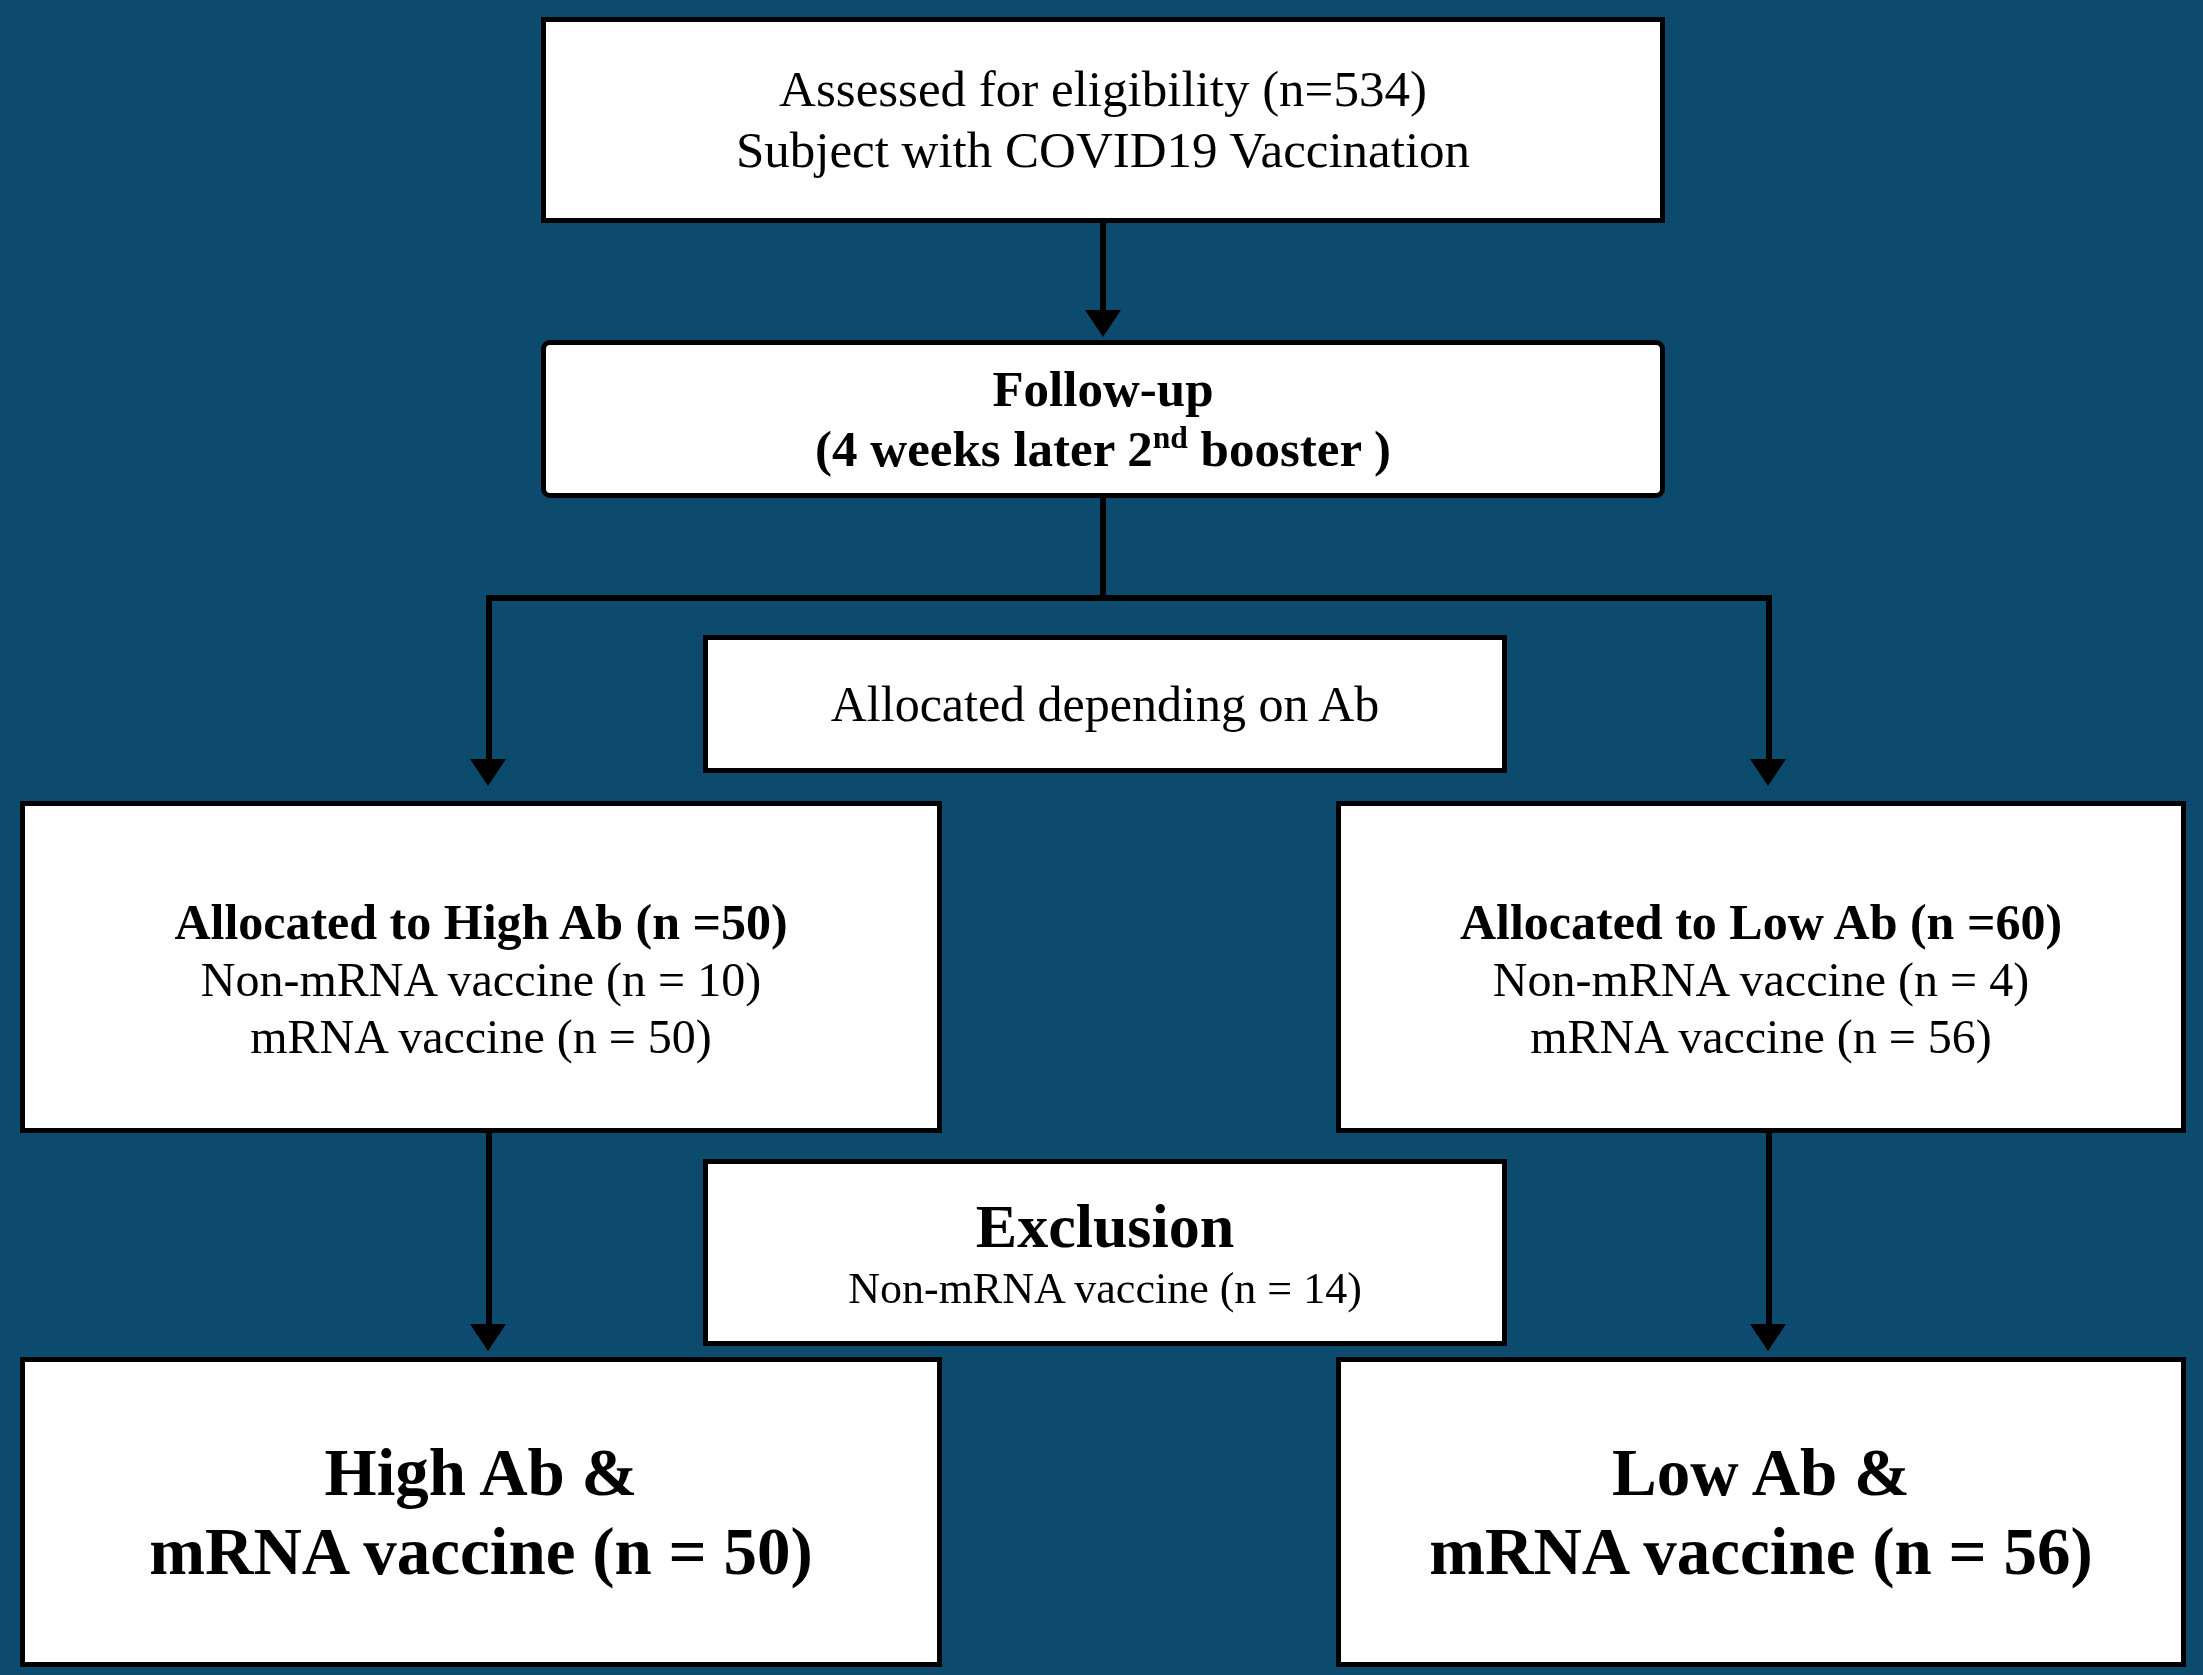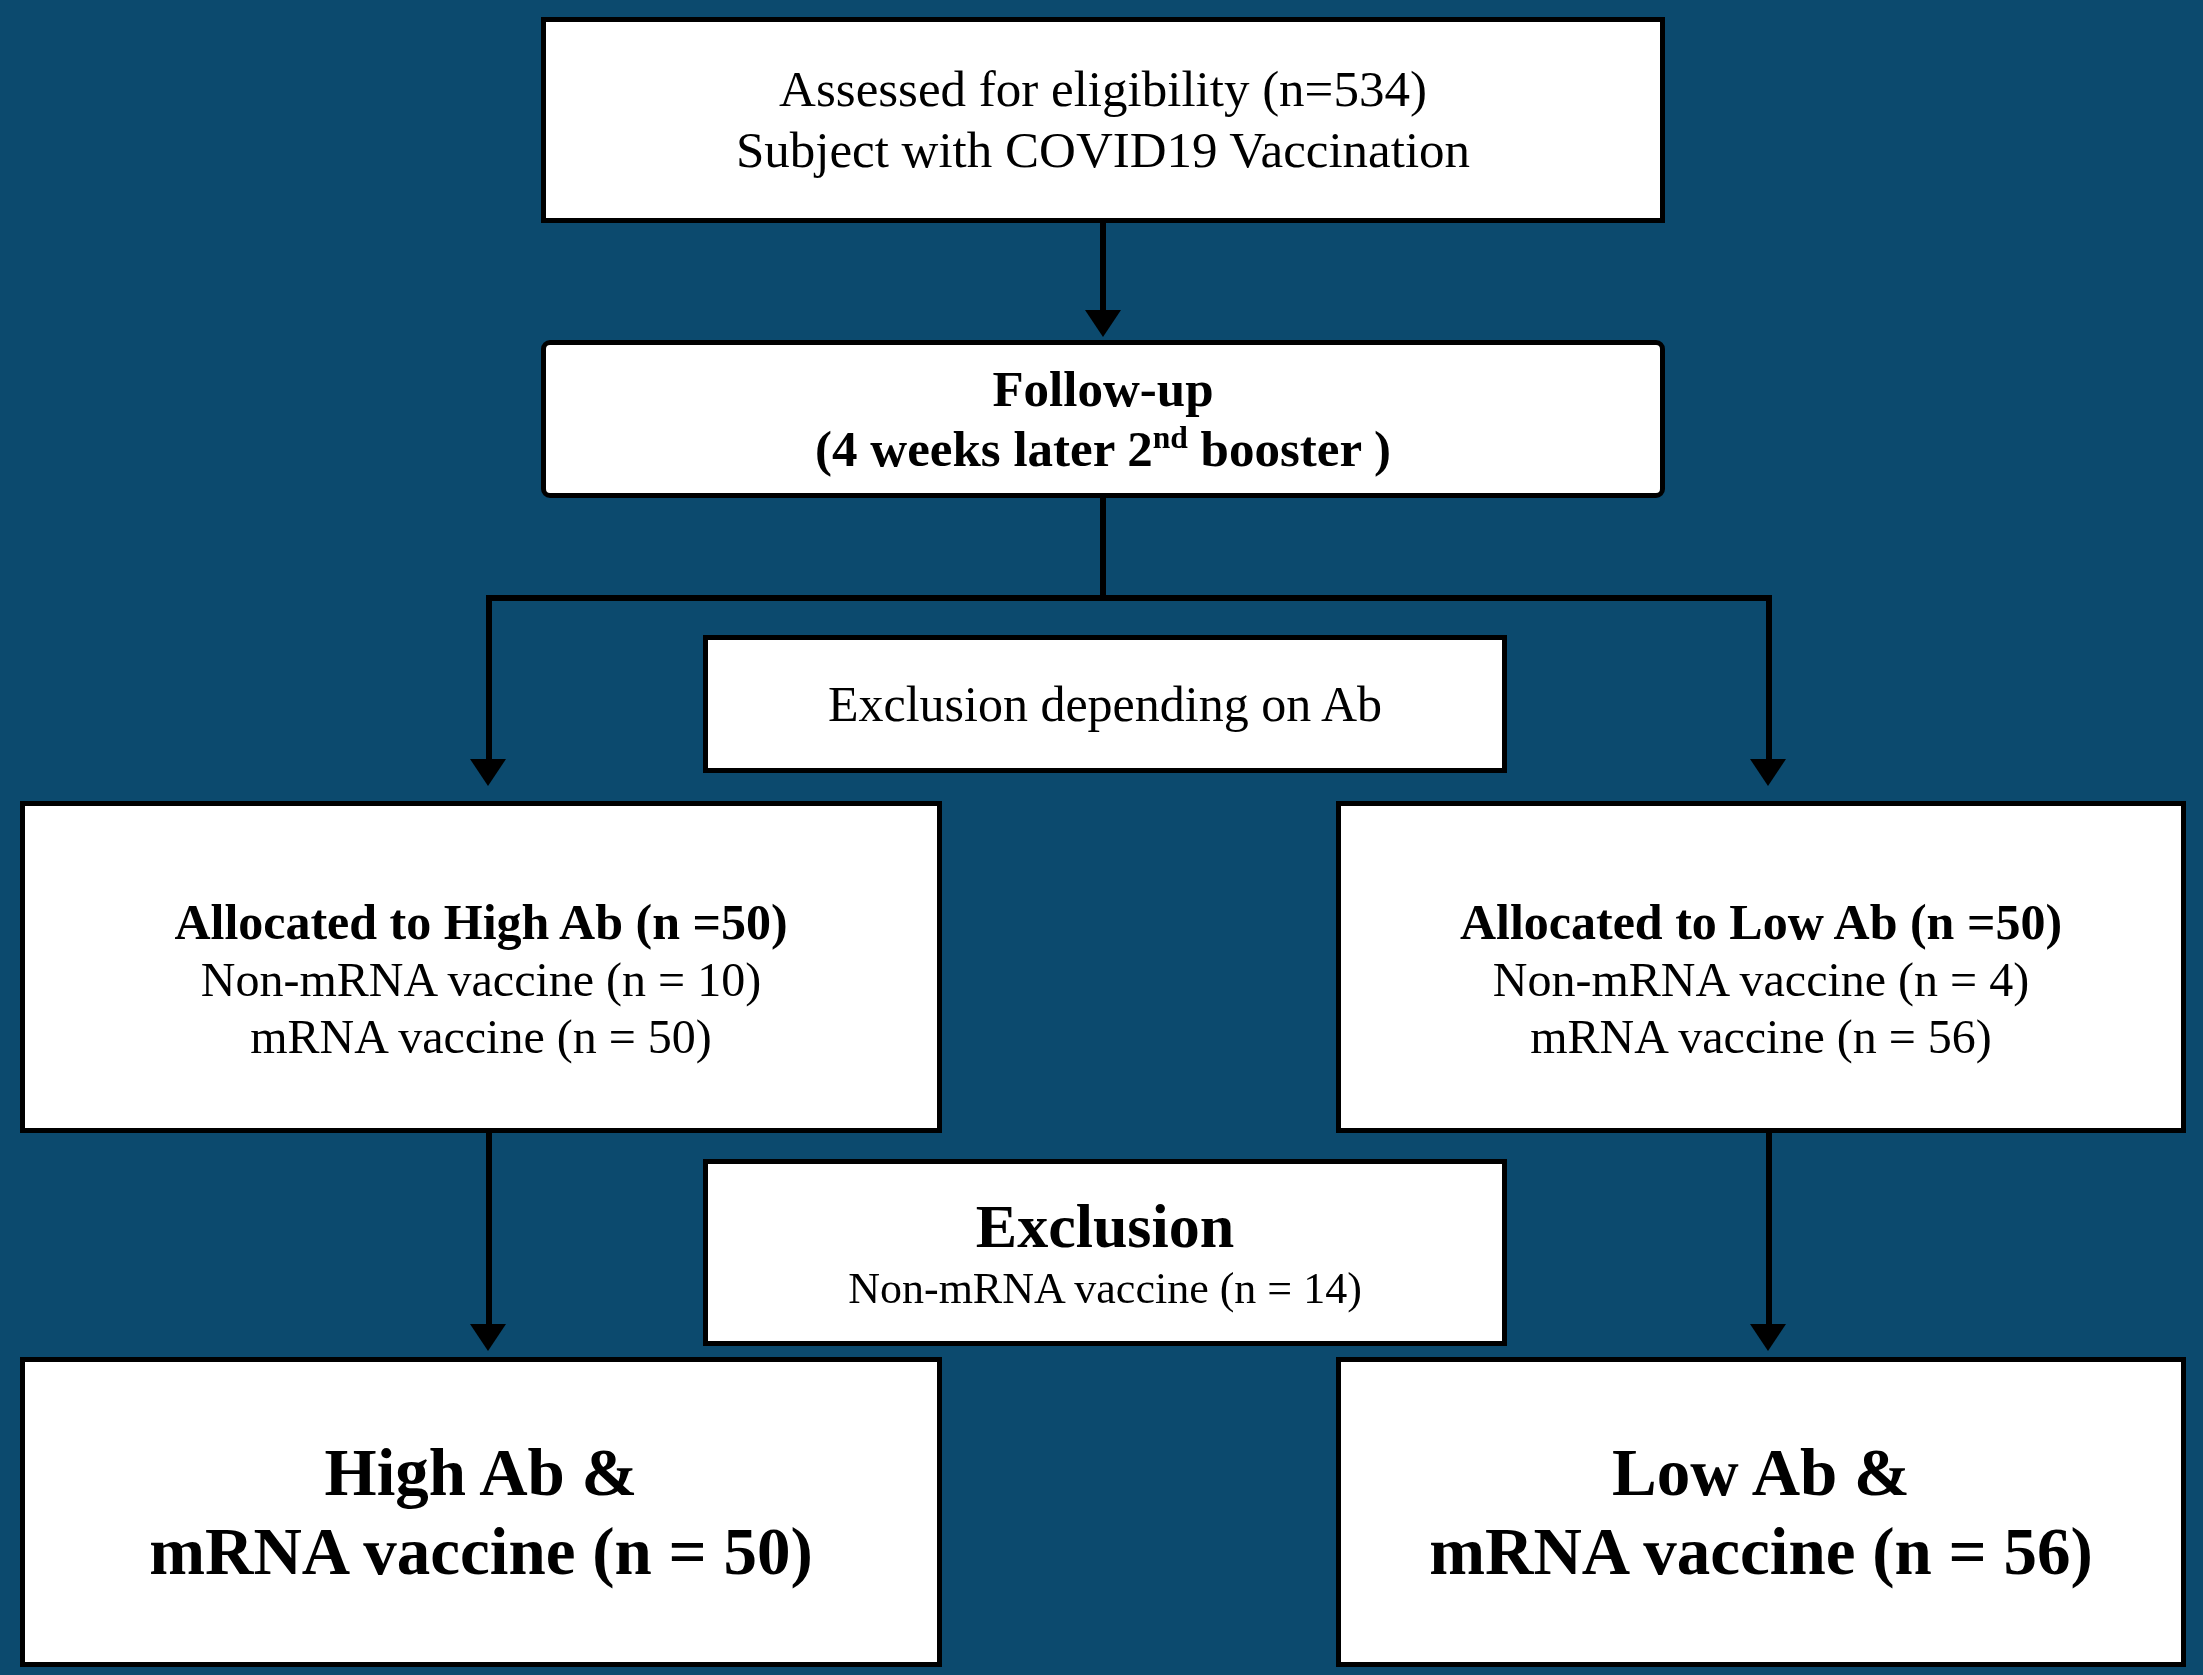--- a/index.html
+++ b/index.html
@@ -99,34 +99,34 @@
   <div class="line vline" style="left:1100px; top:498px; height:101px;"></div>
   <div class="line hline" style="left:486px; top:595px; width:1286px;"></div>
 
   <div class="line vline" style="left:486px; top:595px; height:167px;"></div>
   <div class="arrowhead" style="left:470px; top:759px;"></div>
 
   <div class="line vline" style="left:1766px; top:595px; height:167px;"></div>
   <div class="arrowhead" style="left:1750px; top:759px;"></div>
 
   <div class="node" id="node-alloc-label">
-    <span class="ln reg t-alloclbl">Exclusion depending on Ab</span>
+    <span class="ln reg t-alloclbl">Allocated depending on Ab</span>
   </div>
 
   <div class="node" id="node-high-alloc">
     <div class="alloc-body">
       <span class="ln bold t-allochead">Allocated to High Ab (n =50)</span>
       <span class="ln reg t-allocsub">Non-mRNA vaccine (n = 10)</span>
       <span class="ln reg t-allocsub">mRNA vaccine (n = 50)</span>
     </div>
   </div>
 
   <div class="node" id="node-low-alloc">
     <div class="alloc-body">
-      <span class="ln bold t-allochead">Allocated to Low Ab (n =50)</span>
+      <span class="ln bold t-allochead">Allocated to Low Ab (n =60)</span>
       <span class="ln reg t-allocsub">Non-mRNA vaccine (n = 4)</span>
       <span class="ln reg t-allocsub">mRNA vaccine (n = 56)</span>
     </div>
   </div>
 
   <div class="line vline" style="left:486px; top:1133px; height:195px;"></div>
   <div class="arrowhead" style="left:470px; top:1324px;"></div>
 
   <div class="line vline" style="left:1766px; top:1133px; height:195px;"></div>
   <div class="arrowhead" style="left:1750px; top:1324px;"></div>

